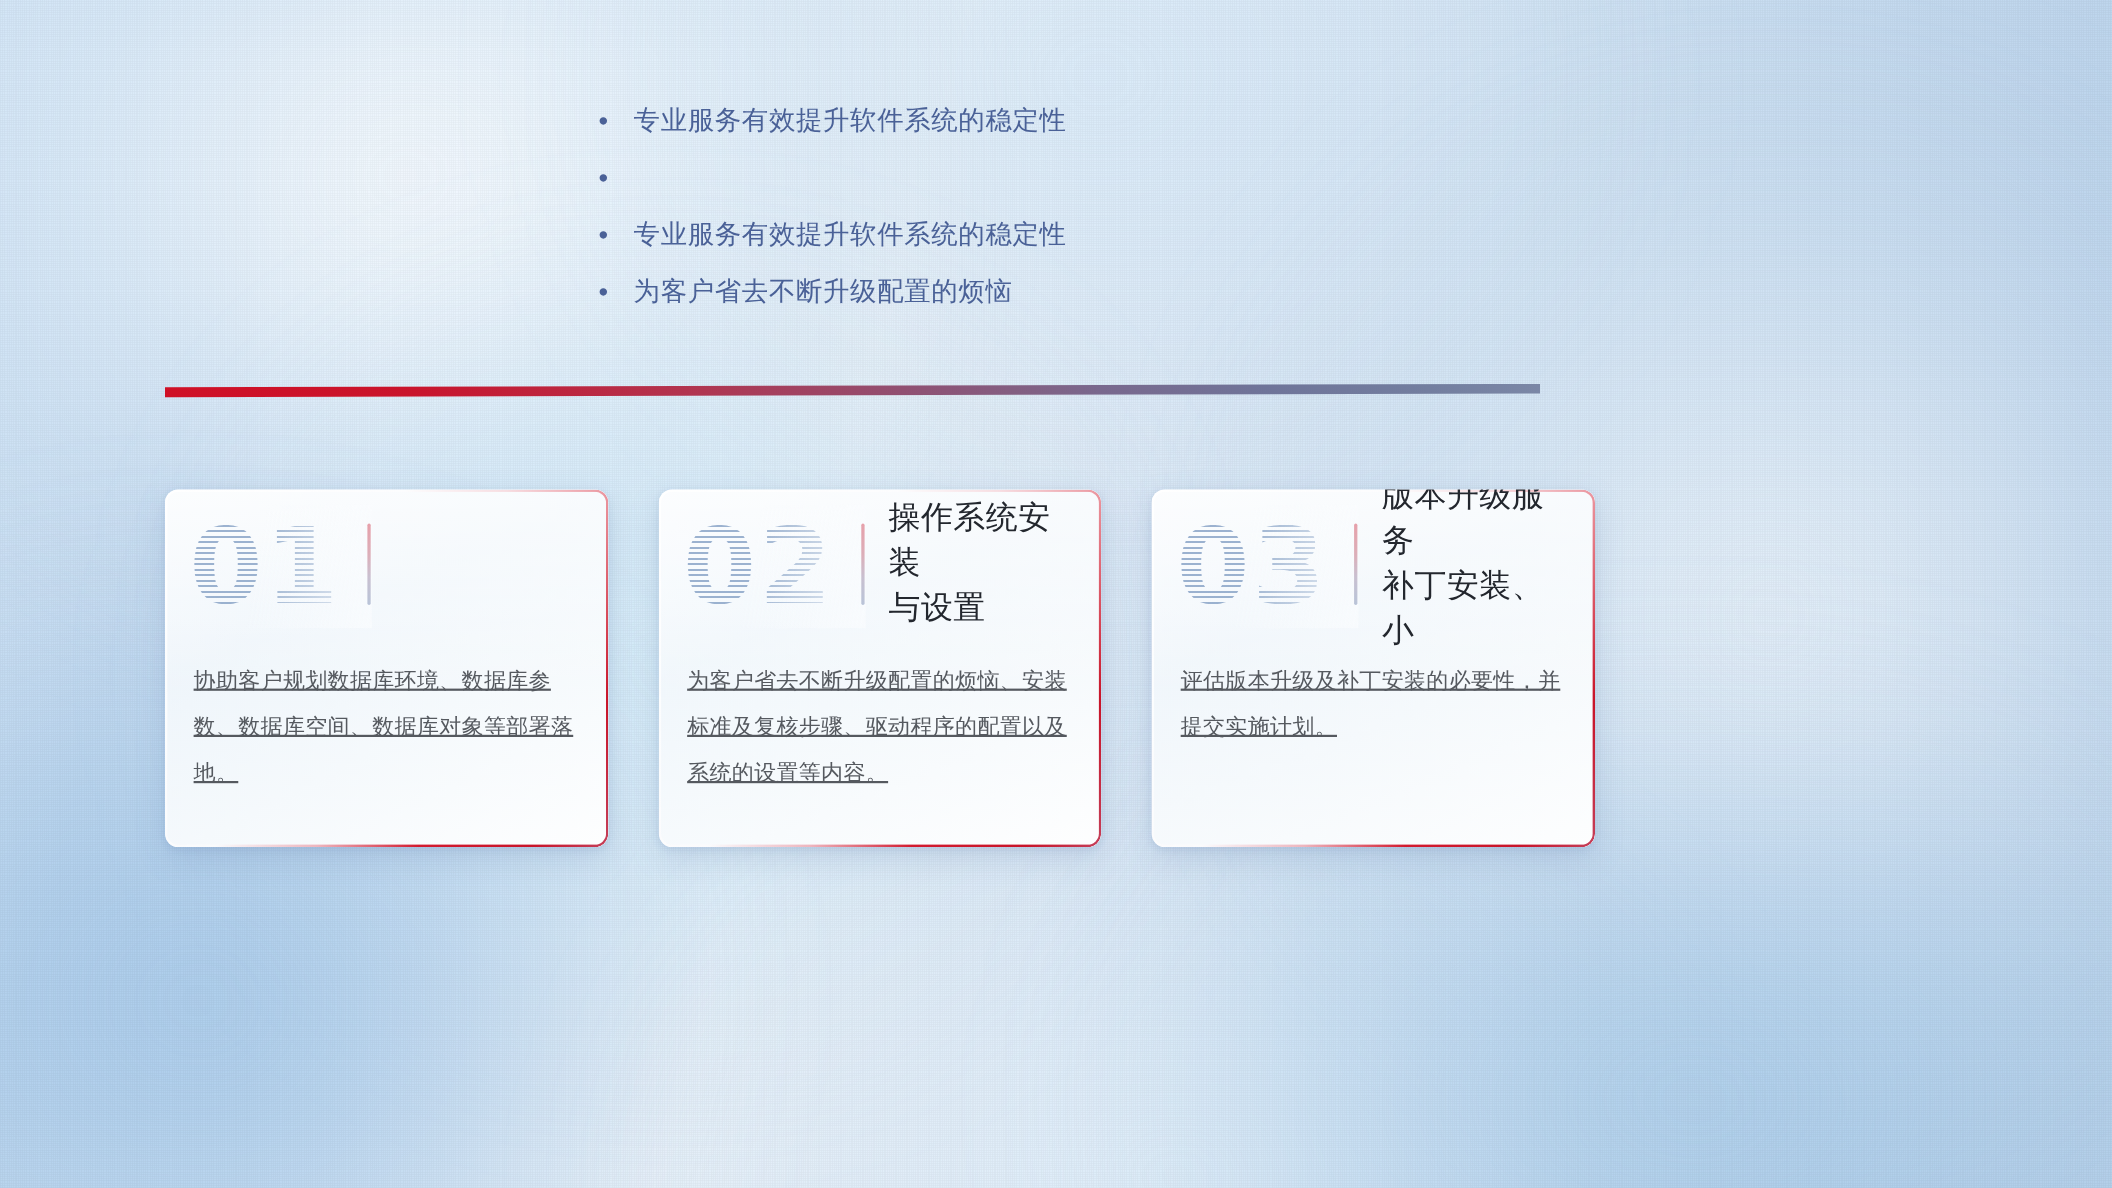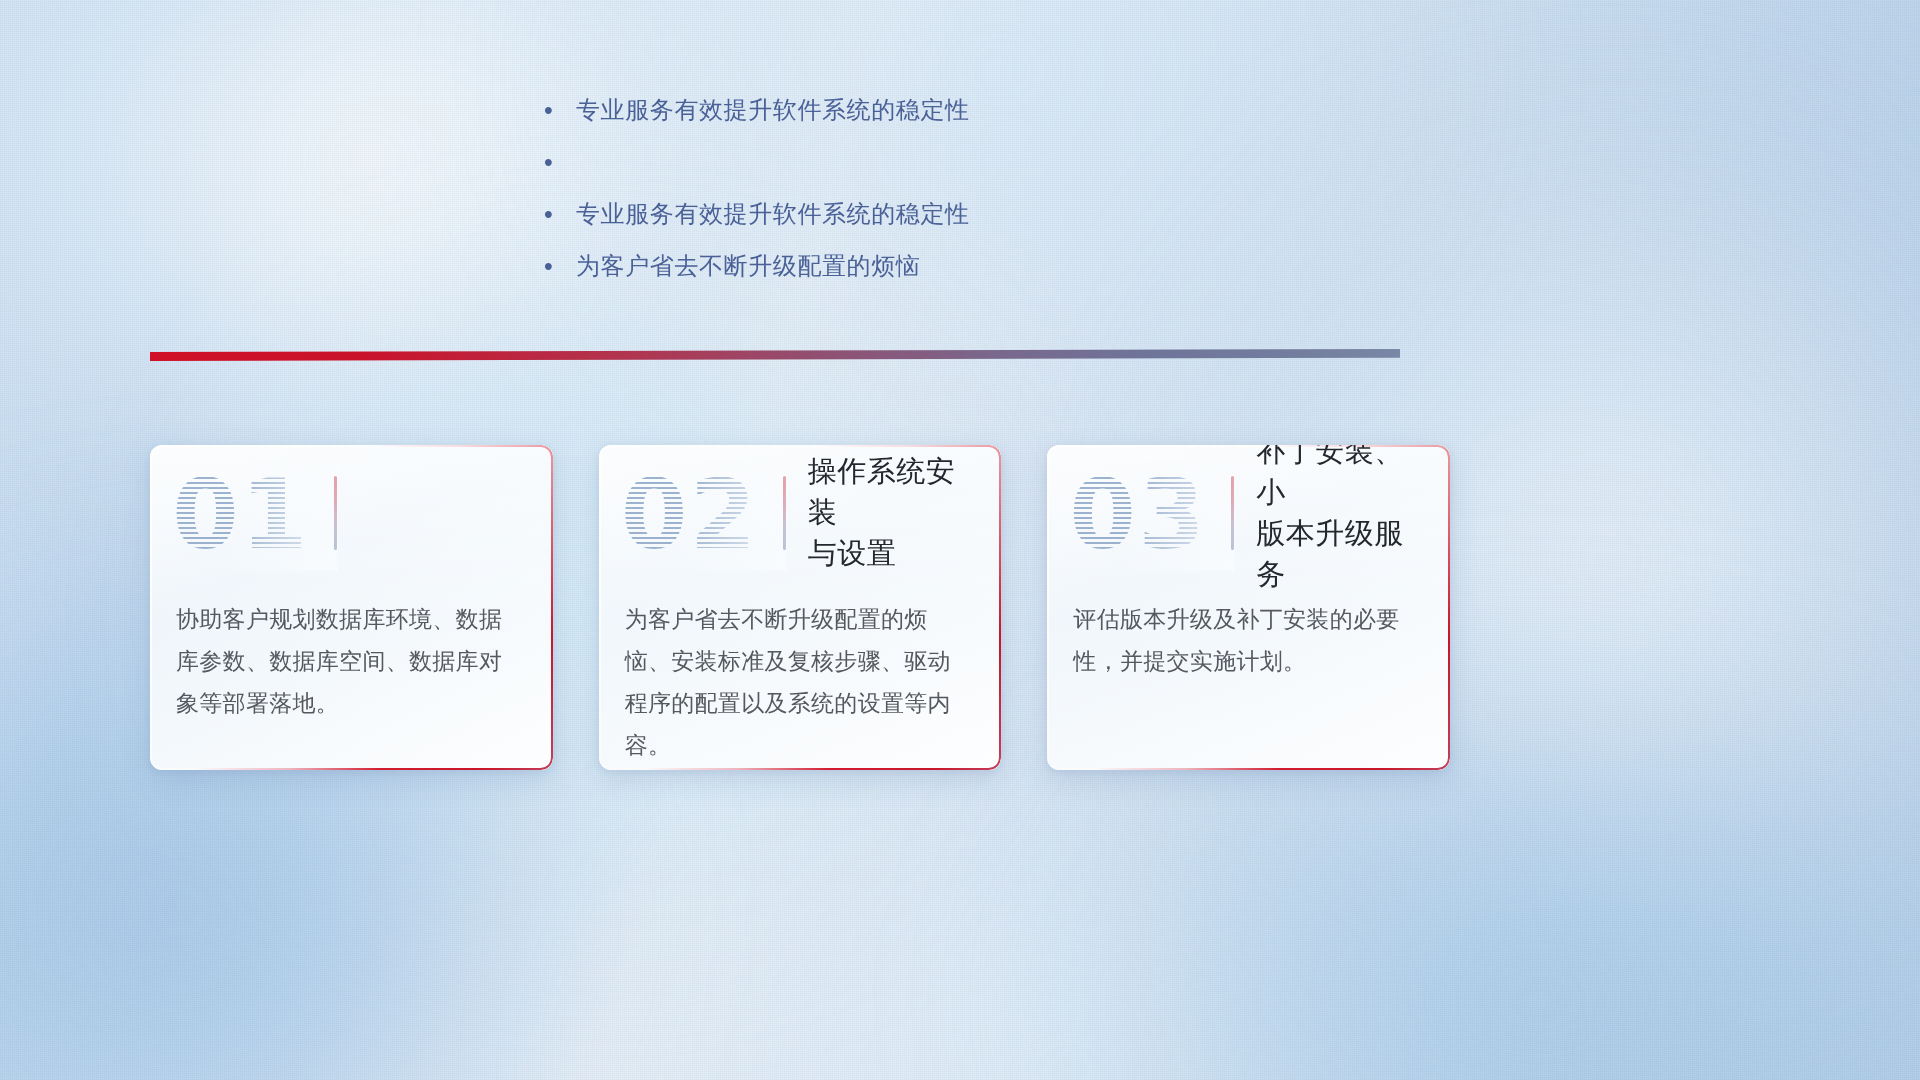--- a/index.html
+++ b/index.html
@@ -244,24 +244,25 @@
     line-height: 41px;
     font-weight: 500;
     color: #23272e;
     letter-spacing: .5px;
   }
   .card-title span { display: block; }
 
   .card-body {
     position: relative;
     padding: 18px 30px 0 26px;
-    font-size: 23px;
+    font-size: 20px;
     line-height: 42px;
     color: #55595f;
     letter-spacing: .3px;
+    text-decoration: underline;
   }
 </style>
 </head>
 <body>
 
 <div id="bg-root">
   <div class="glow glow-a"></div>
   <div class="glow glow-g"></div>
   <div class="glow glow-d"></div>
   <div class="glow glow-b"></div>
@@ -324,20 +325,20 @@
     <div class="card-body">为客户省去不断升级配置的烦恼、安装标准及复核步骤、驱动程序的配置以及系统的设置等内容。</div>
   </div>
 
   <div class="card">
     <div class="card-border"></div>
     <div class="card-sheen"></div>
     <div class="card-head">
       <div class="card-num">03</div>
       <div class="num-rule"></div>
       <div class="card-title">
+        <span>版本升级服务</span>
         <span>补丁安装、小</span>
-        <span>版本升级服务</span>
       </div>
     </div>
     <div class="card-body">评估版本升级及补丁安装的必要性，并提交实施计划。</div>
   </div>
 
 </div>
 
 </body></html>

